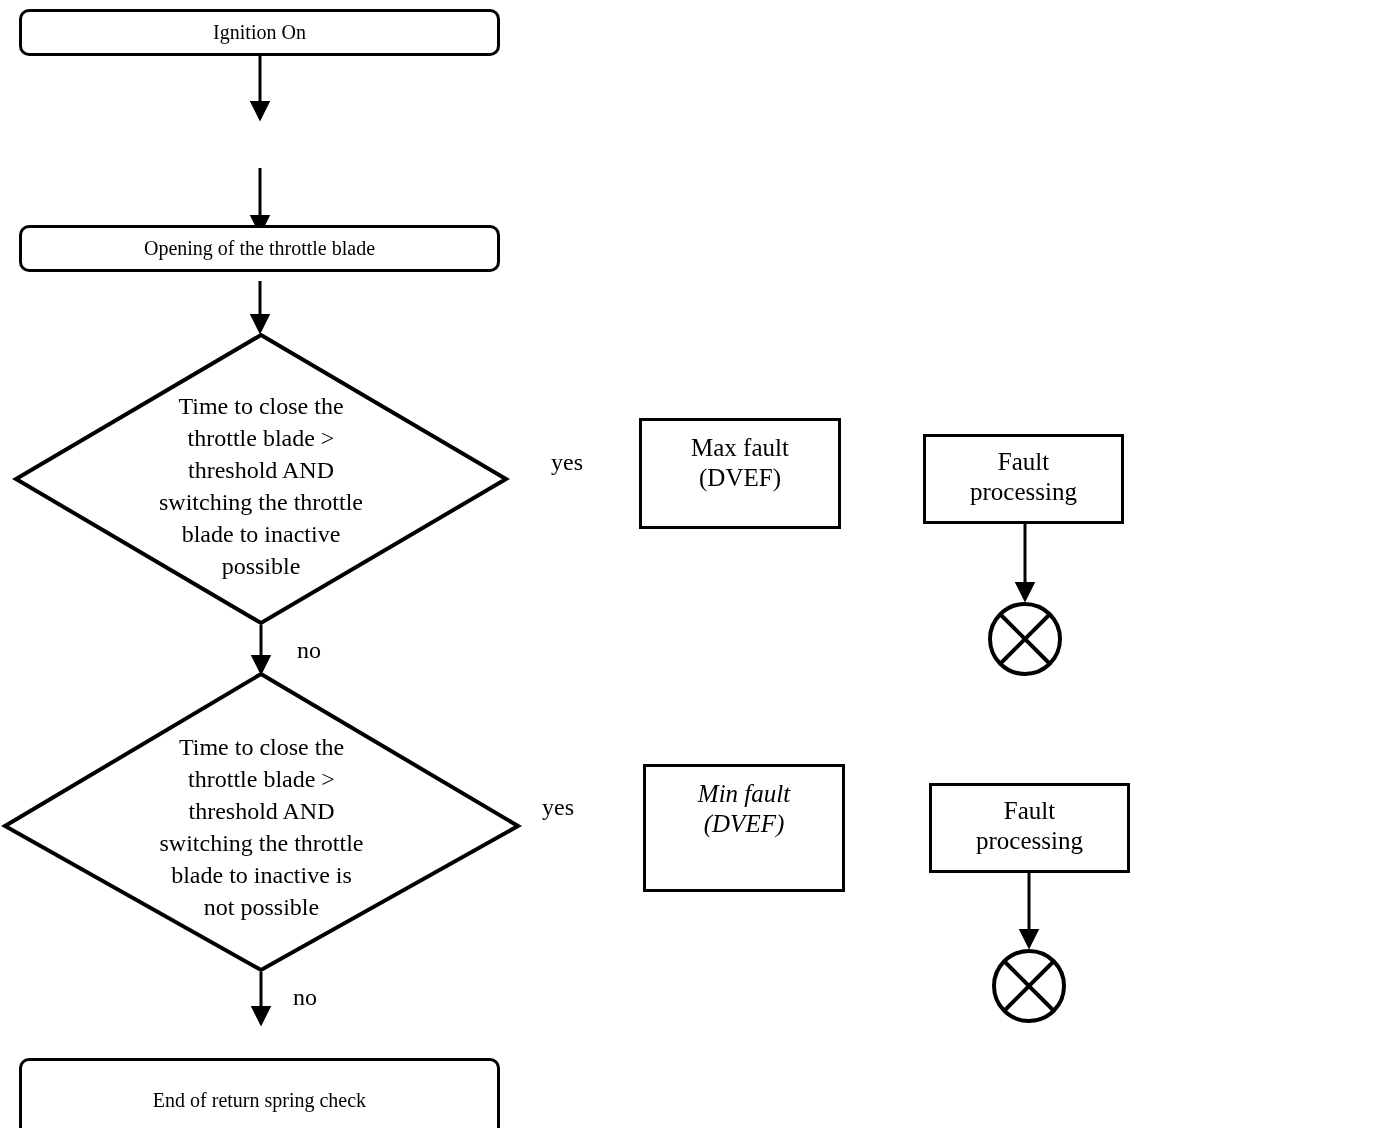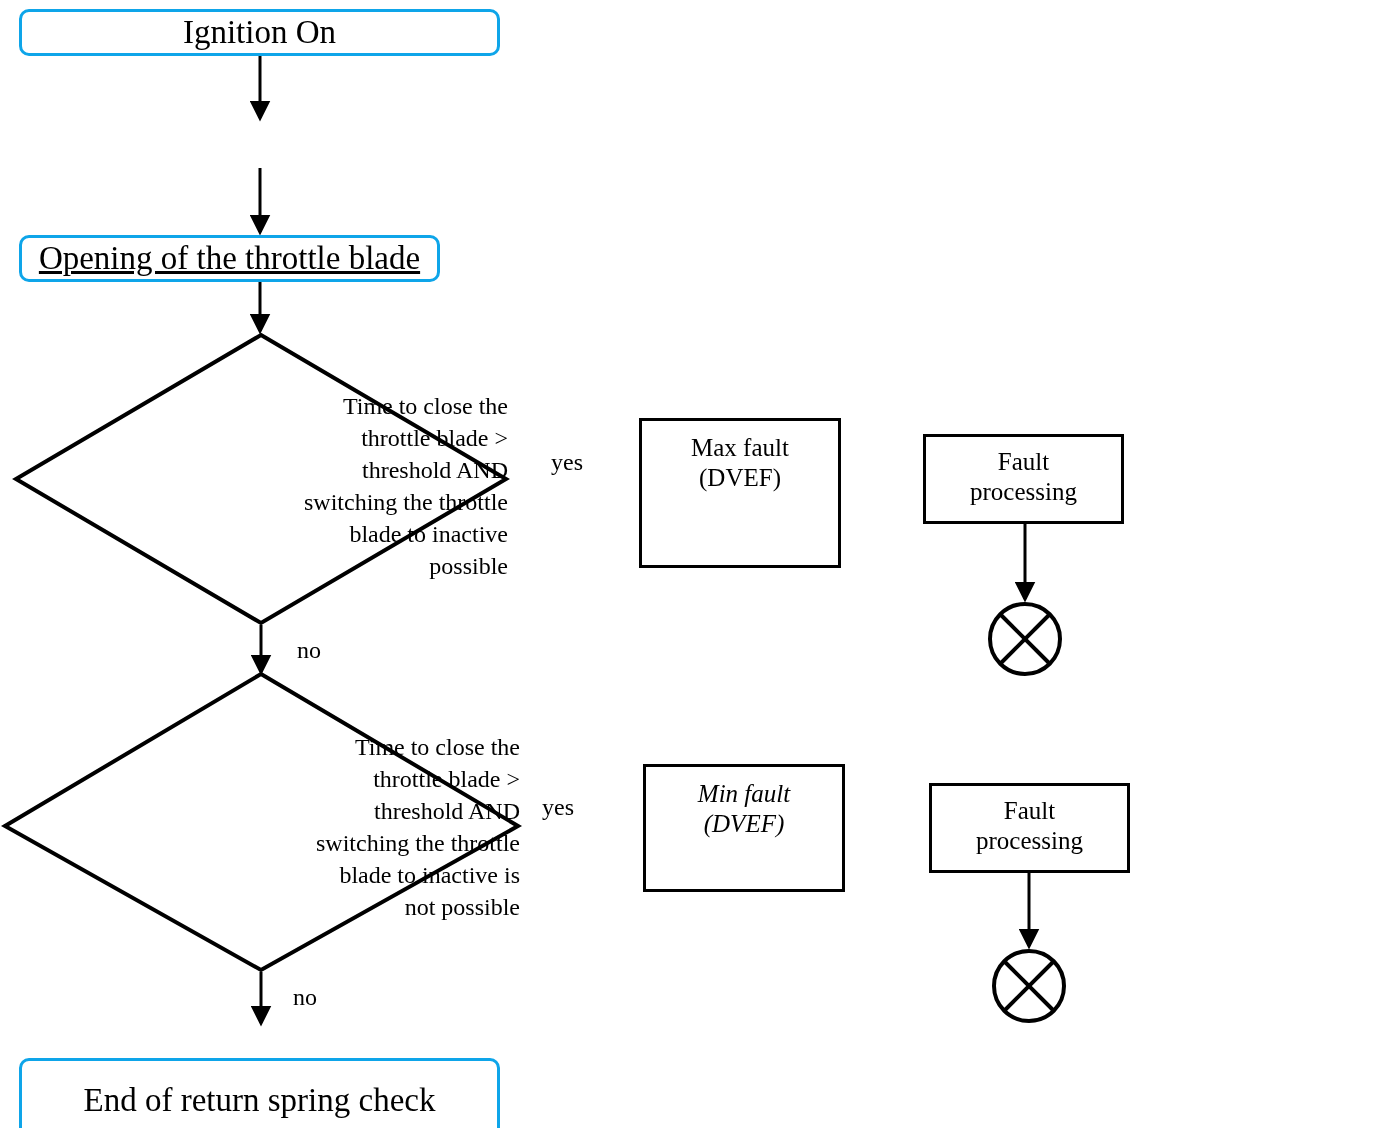--- a/index.html
+++ b/index.html
@@ -22,28 +22,28 @@
     left: 0;
     top: 0;
     width: 1376px;
     height: 1128px;
     pointer-events: none;
   }
   
   .node-round {
     position: absolute;
     box-sizing: border-box;
-    border: 3px solid #0ea5e9;
+    border: 3px solid #000000;
     border-radius: 10px;
     background: #ffffff;
     display: flex;
     align-items: center;
     justify-content: center;
     text-align: center;
-    font-size: 33px;
+    font-size: 20px;
     line-height: 1.12;
   }
   
   .node-rect {
     position: absolute;
     box-sizing: border-box;
     border: 3px solid #000000;
     background: #ffffff;
     text-align: center;
     font-size: 25px;
@@ -58,21 +58,21 @@
   .diamond svg {
     position: absolute;
     left: 0;
     top: 0;
     overflow: visible;
   }
   .diamond .dlabel {
     position: absolute;
     left: 0;
     right: 0;
-    text-align: right;
+    text-align: center;
     font-size: 24px;
     line-height: 1.33;
     white-space: pre-line;
   }
   
   .edge-label {
     position: absolute;
     font-size: 24px;
     line-height: 1;
     white-space: nowrap;
@@ -121,21 +121,21 @@
     <g>
       <line x1="1029" y1="872" x2="1029" y2="946" stroke="#000000" stroke-width="3" marker-end="url(#arrow)"></line>
     </g>
   </svg>
 
   <div class="node-round" style="left:19px; top:9px; width:481px; height:47px;">
     <span>Ignition On</span>
   </div>
 
 
-  <div class="node-round" style="left:19px; top:235px; width:421px; height:47px;text-decoration:underline;">
+  <div class="node-round" style="left:19px; top:225px; width:481px; height:47px;">
     <span>Opening of the throttle blade</span>
   </div>
 
   <div class="diamond" style="left:14px; top:333px; width:494px; height:292px;">
     <svg width="494" height="292" viewBox="0 0 494 292" xmlns="http://www.w3.org/2000/svg">
       <polygon points="247,2 492,146 247,290 2,146" fill="#ffffff" stroke="#000000" stroke-width="4"></polygon>
     </svg>
     <div class="dlabel" style="top:58px;">Time to close the
 throttle blade &gt;
 threshold AND
@@ -158,21 +158,21 @@
 
   <div class="node-round" style="left:19px; top:1058px; width:481px; height:84px;">
     <span>End of return spring check</span>
   </div>
 
   <div class="edge-label" style="left:551px; top:450px;">yes</div>
   <div class="edge-label" style="left:297px; top:638px;">no</div>
   <div class="edge-label" style="left:542px; top:795px;">yes</div>
   <div class="edge-label" style="left:293px; top:985px;">no</div>
 
-  <div class="node-rect" style="left:639px; top:418px; width:202px; height:150px;">
+  <div class="node-rect" style="left:639px; top:418px; width:202px; height:111px;">
     <span style="white-space:pre-line;">Max fault
 (DVEF)</span>
   </div>
 
   <div class="node-rect pad-sm" style="left:923px; top:434px; width:201px; height:90px;">
     <span style="white-space:pre-line;">Fault
 processing</span>
   </div>
 
   <div class="node-rect" style="left:643px; top:764px; width:202px; height:128px;font-style:italic;">

